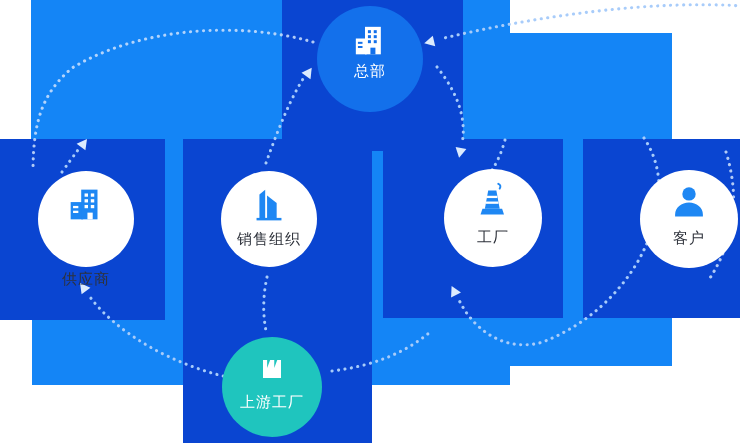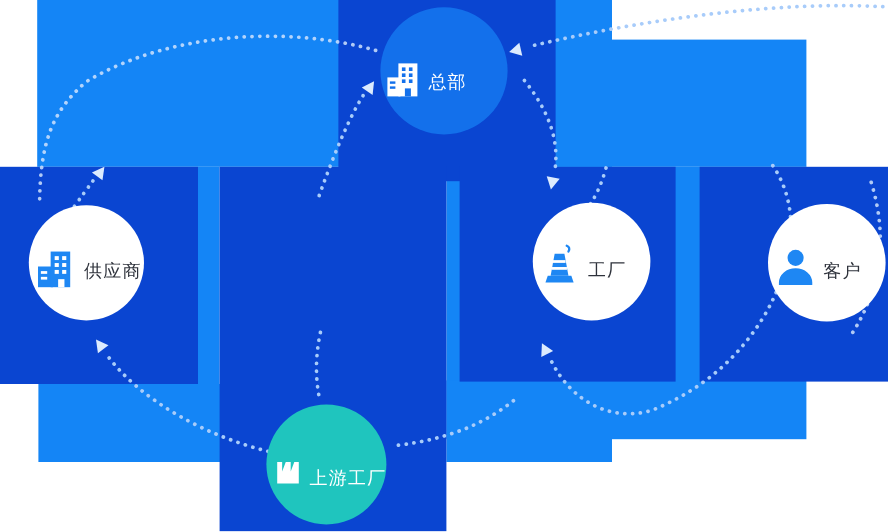--- a/index.html
+++ b/index.html
@@ -6,35 +6,35 @@
   .canvas{
     position:relative;width:740px;height:443px;overflow:hidden;
     font-family:"DejaVu Sans","Liberation Sans",sans-serif;
     background:#ffffff;
   }
   .bg{position:absolute;}
   .bg-light{background:#1485F6;}
   .bg-dark{background:#0A45D1;}
   .node{
     position:absolute;border-radius:50%;
-    display:flex;flex-direction:row;align-items:center;
+    display:flex;flex-direction:column;align-items:center;
     box-sizing:border-box;
   }
   .node .icon{display:block;line-height:0;}
   .node .label{
     display:block;font-size:15px;font-weight:500;letter-spacing:1px;
     white-space:nowrap;line-height:1;
   }
   .node-hq{left:317px;top:6px;width:106px;height:106px;background:#1370EB;padding-top:15px;}
   .node-hq .label{color:#ffffff;margin-top:3px;}
   .node-upstream{left:222px;top:337px;width:100px;height:100px;background:#1FC5BE;padding-top:14px;}
   .node-upstream .label{color:#ffffff;margin-top:8px;}
   .node-white{background:#ffffff;padding-top:10px;}
   .node-white .label{color:#2E323B;margin-top:5px;}
-  .node-supplier{left:24px;top:171px;width:96px;height:96px;}
+  .node-supplier{left:38px;top:171px;width:96px;height:96px;gap:40px;}
   .node-salesorg{left:221px;top:171px;width:96px;height:96px;}
   .node-factory{left:444px;top:169px;width:98px;height:98px;}
   .node-customer{left:640px;top:170px;width:98px;height:98px;}
   .arrows{position:absolute;left:0;top:0;pointer-events:none;}
   .dots{fill:none;stroke:#A8CCFA;stroke-width:3.1;stroke-linecap:round;stroke-dasharray:0.1 6.4;}
   .dots-faint{stroke:#CFE2FD;opacity:0.85;}
   .head{fill:#DCEBFE;}
 </style>
 </head>
 <body>
@@ -114,20 +114,30 @@
         <rect x="22.5" y="19" width="3.6" height="3.4" fill="#ffffff"></rect>
         <rect x="29" y="19" width="3.6" height="3.4" fill="#ffffff"></rect>
         <rect x="22.5" y="25" width="3.6" height="3.4" fill="#ffffff"></rect>
         <rect x="29" y="25" width="3.6" height="3.4" fill="#ffffff"></rect>
         <rect x="25.5" y="33" width="5.5" height="7" fill="#ffffff"></rect>
       </svg>
     </span>
     <span class="label">供应商</span>
   </div>
 
+  <div class="node node-white node-salesorg">
+    <span class="icon">
+      <svg width="46" height="46" viewBox="0 0 48 48">
+        <path d="M14,39 V14 L20,9 V39 Z" fill="#1E87F3"></path>
+        <path d="M22,39 V15 L32,23 V39 Z" fill="#1E87F3"></path>
+        <rect x="11" y="38.5" width="26" height="2.6" fill="#1E87F3"></rect>
+      </svg>
+    </span>
+    <span class="label">销售组织</span>
+  </div>
 
   <div class="node node-white node-factory">
     <span class="icon">
       <svg width="46" height="46" viewBox="0 0 48 48">
         <path d="M29.5,5 q3.5,1.5 1.5,5" fill="none" stroke="#1E87F3" stroke-width="2" stroke-linecap="round"></path>
         <path d="M19,12 H27.5 L31,31 H15.5 Z" fill="#1E87F3"></path>
         <rect x="17" y="17.5" width="11.5" height="2.4" fill="#ffffff"></rect>
         <rect x="16.2" y="23.5" width="13.5" height="2.4" fill="#ffffff"></rect>
         <path d="M13,31 H33.5 L35.5,37 H11 Z" fill="#1E87F3"></path>
       </svg>

